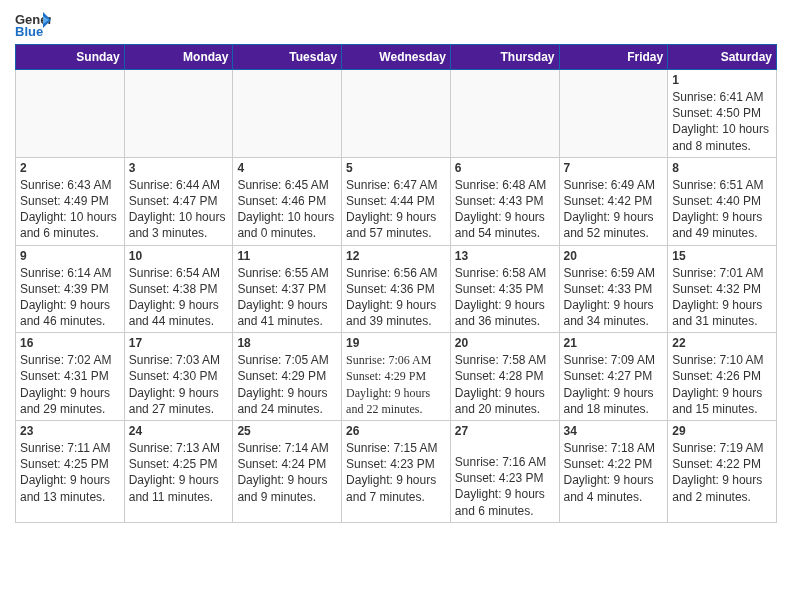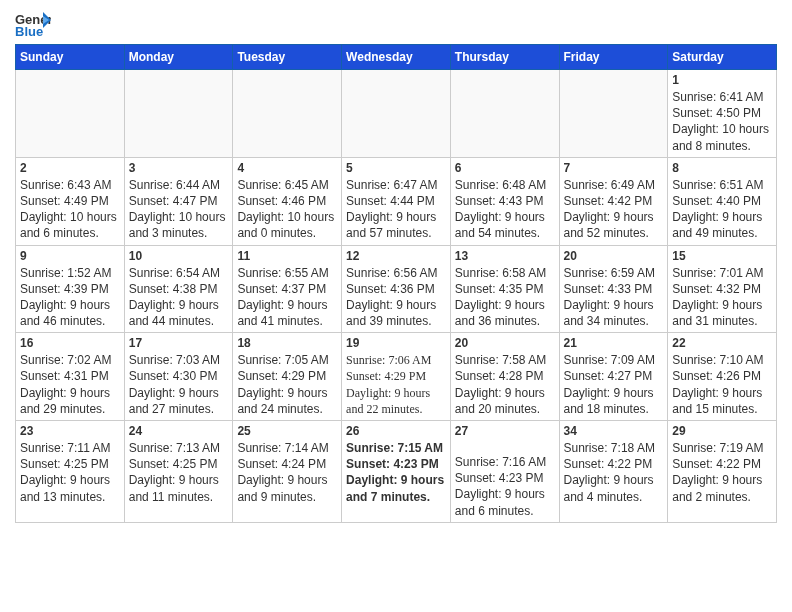--- a/index.html
+++ b/index.html
@@ -41,26 +41,26 @@
     .location {
       font-size: 13px;
       color: #555;
     }
     .calendar {
       width: 100%;
       border-collapse: collapse;
       border: 1px solid #ccc;
     }
     .calendar th {
-      background: #1d4ed8;
+      background: #4c1d95;
       color: #fff;
       font-size: 12px;
       font-weight: bold;
       padding: 5px 4px;
-      text-align: left;
+      text-align: right;
       border: 1px solid #1560aa;
     }
     .calendar td {
       width: calc(100% / 7);
       vertical-align: top;
       border: 1px solid #ccc;
       padding: 3px 4px;
       font-size: 9px;
       color: #333;
       height: 72px;
@@ -167,21 +167,21 @@
           <td>
             <span class="day-number">8</span>
             <div class="day-info" style="white-space: pre-line;">Sunrise: 6:51 AM
 Sunset: 4:40 PM
 Daylight: 9 hours and 49 minutes.</div>
           </td>
         </tr>
         <tr>
           <td>
             <span class="day-number">9</span>
-            <div class="day-info" style="white-space: pre-line;">Sunrise: 1:52 AM
+            <div class="day-info" style="white-space: pre-line;">Sunrise: 6:14 AM
 Sunset: 4:39 PM
 Daylight: 9 hours and 46 minutes.</div>
           </td>
           <td>
             <span class="day-number">10</span>
             <div class="day-info" style="white-space: pre-line;">Sunrise: 6:54 AM
 Sunset: 4:38 PM
 Daylight: 9 hours and 44 minutes.</div>
           </td>
           <td>
@@ -273,21 +273,21 @@
 Daylight: 9 hours and 11 minutes.</div>
           </td>
           <td>
             <span class="day-number">25</span>
             <div class="day-info" style="white-space: pre-line;">Sunrise: 7:14 AM
 Sunset: 4:24 PM
 Daylight: 9 hours and 9 minutes.</div>
           </td>
           <td>
             <span class="day-number">26</span>
-            <div class="day-info" style="white-space: pre-line; font-weight: bold;">Sunrise: 7:15 AM
+            <div class="day-info" style="white-space: pre-line;">Sunrise: 7:15 AM
 Sunset: 4:23 PM
 Daylight: 9 hours and 7 minutes.</div>
           </td>
           <td>
             <span class="day-number">27</span>
             <div class="day-info" style="white-space: pre-line; margin-top: 16px;">Sunrise: 7:16 AM
 Sunset: 4:23 PM
 Daylight: 9 hours and 6 minutes.</div>
           </td>
           <td>

